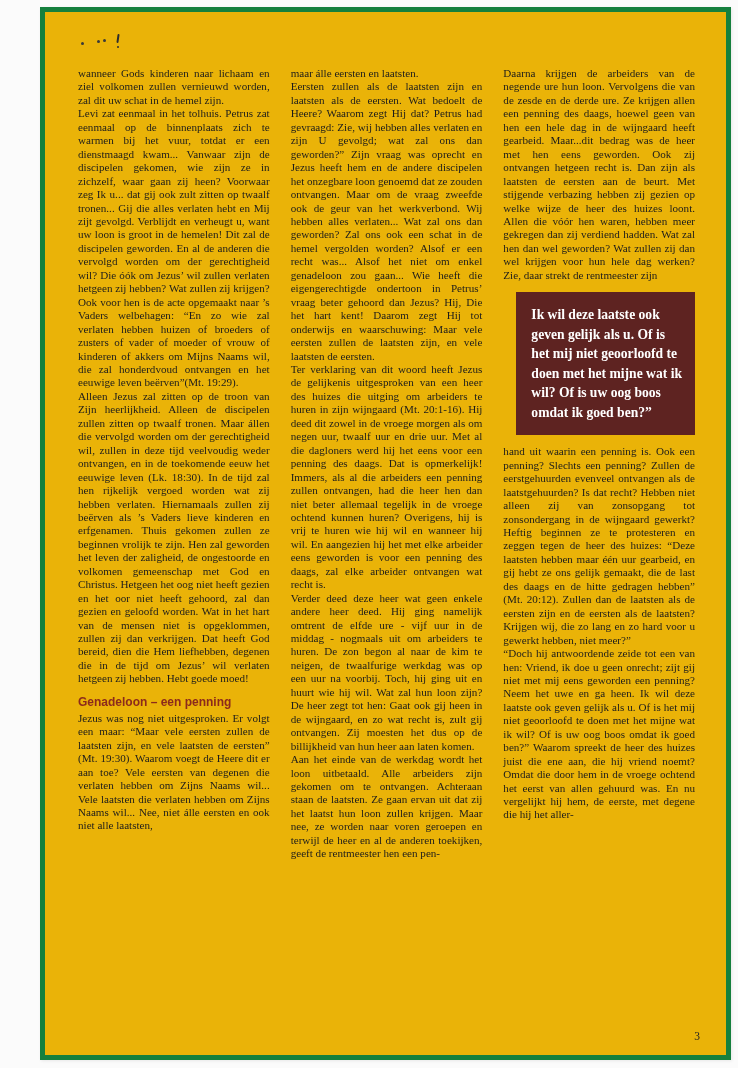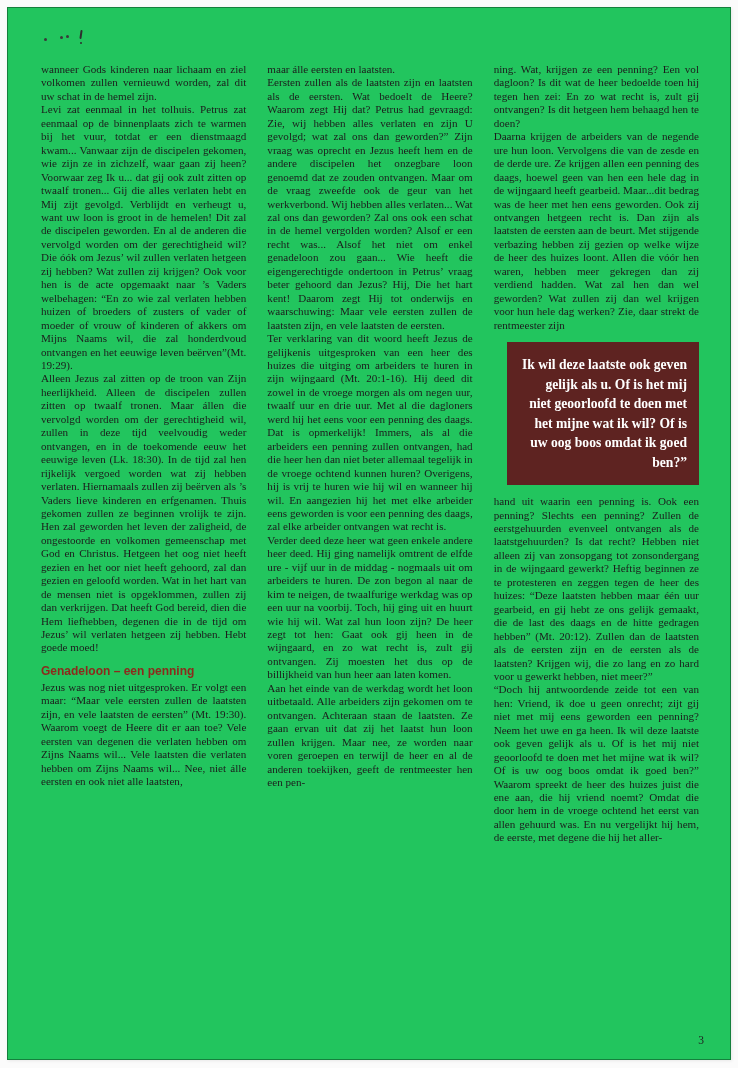--- a/index.html
+++ b/index.html
@@ -9,24 +9,25 @@
     width: 738px;
     height: 1068px;
     background: #fbfbfb;
     overflow: hidden;
     font-family: "Liberation Serif", "DejaVu Serif", serif;
     color: #1c1c1c;
   }
   .page {
     position: absolute;
     inset: 7px 7px 8px 7px;
-    background: #22c55e;
-    border: 1px solid #15803d;
+    background: #eab308;
+    border: 5px solid #15803d;
     box-shadow: 1px 1px 3px rgba(0,0,0,0.08);
     overflow: hidden;
+    margin-left: 33px;
   }
   .marks {
     position: absolute;
     left: 34px;
     top: 22px;
     width: 50px;
     height: 16px;
   }
   .marks .dot {
     position: absolute;
@@ -83,21 +84,21 @@
     line-height: 14px;
   }
   .pullquote {
     background: var(--quote-bg, #5e2321);
     color: #ffffff;
     font-weight: bold;
     font-size: 13.6px;
     line-height: 19.5px;
     padding: 13px 12px 13px 15px;
     margin: 10px 0 10px 13px;
-    text-align: right;
+    text-align: left;
   }
   .page-number {
     position: absolute;
     right: 26px;
     bottom: 13px;
     font-size: 11.5px;
     color: #222222;
   }
 </style>
 </head>
@@ -126,21 +127,20 @@
 
       <div class="col">
         <p>maar álle eersten en laatsten.</p>
         <p>Eersten zullen als de laatsten zijn en laatsten als de eersten. Wat bedoelt de Heere? Waarom zegt Hij dat? Petrus had gevraagd: Zie, wij hebben alles verlaten en zijn U gevolgd; wat zal ons dan geworden?” Zijn vraag was oprecht en Jezus heeft hem en de andere discipelen het onzegbare loon genoemd dat ze zouden ontvangen. Maar om de vraag zweefde ook de geur van het werkverbond. Wij hebben alles verlaten... Wat zal ons dan geworden? Zal ons ook een schat in de hemel vergolden worden? Alsof er een recht was... Alsof het niet om enkel genadeloon zou gaan... Wie heeft die eigengerechtigde ondertoon in Petrus’ vraag beter gehoord dan Jezus? Hij, Die het hart kent! Daarom zegt Hij tot onderwijs en waarschuwing: Maar vele eersten zullen de laatsten zijn, en vele laatsten de eersten.</p>
         <p>Ter verklaring van dit woord heeft Jezus de gelijkenis uitgesproken van een heer des huizes die uitging om arbeiders te huren in zijn wijngaard (Mt. 20:1-16). Hij deed dit zowel in de vroege morgen als om negen uur, twaalf uur en drie uur. Met al die dagloners werd hij het eens voor een penning des daags. Dat is opmerkelijk! Immers, als al die arbeiders een penning zullen ontvangen, had die heer hen dan niet beter allemaal tegelijk in de vroege ochtend kunnen huren? Overigens, hij is vrij te huren wie hij wil en wanneer hij wil. En aangezien hij het met elke arbeider eens geworden is voor een penning des daags, zal elke arbeider ontvangen wat recht is.</p>
         <p>Verder deed deze heer wat geen enkele andere heer deed. Hij ging namelijk omtrent de elfde ure - vijf uur in de middag - nogmaals uit om arbeiders te huren. De zon begon al naar de kim te neigen, de twaalfurige werkdag was op een uur na voorbij. Toch, hij ging uit en huurt wie hij wil. Wat zal hun loon zijn? De heer zegt tot hen: Gaat ook gij heen in de wijngaard, en zo wat recht is, zult gij ontvangen. Zij moesten het dus op de billijkheid van hun heer aan laten komen.</p>
         <p>Aan het einde van de werkdag wordt het loon uitbetaald. Alle arbeiders zijn gekomen om te ontvangen. Achteraan staan de laatsten. Ze gaan ervan uit dat zij het laatst hun loon zullen krijgen. Maar nee, ze worden naar voren geroepen en terwijl de heer en al de anderen toekijken, geeft de rentmeester hen een pen-</p>
       </div>
 
       <div class="col">
-        <p>ning. Wat, krijgen ze een penning? Een vol dagloon? Is dit wat de heer bedoelde toen hij tegen hen zei: En zo wat recht is, zult gij ontvangen? Is dit hetgeen hem behaagd hen te doen?</p>
         <p>Daarna krijgen de arbeiders van de negende ure hun loon. Vervolgens die van de zesde en de derde ure. Ze krijgen allen een penning des daags, hoewel geen van hen een hele dag in de wijngaard heeft gearbeid. Maar...dit bedrag was de heer met hen eens geworden. Ook zij ontvangen hetgeen recht is. Dan zijn als laatsten de eersten aan de beurt. Met stijgende verbazing hebben zij gezien op welke wijze de heer des huizes loont. Allen die vóór hen waren, hebben meer gekregen dan zij verdiend hadden. Wat zal hen dan wel geworden? Wat zullen zij dan wel krijgen voor hun hele dag werken? Zie, daar strekt de rentmeester zijn</p>
         <div class="pullquote">Ik wil deze laatste ook geven gelijk als u. Of is het mij niet geoorloofd te doen met het mijne wat ik wil? Of is uw oog boos omdat ik goed ben?”</div>
         <p>hand uit waarin een penning is. Ook een penning? Slechts een penning? Zullen de eerstgehuurden evenveel ontvangen als de laatstgehuurden? Is dat recht? Hebben niet alleen zij van zonsopgang tot zonsondergang in de wijngaard gewerkt? Heftig beginnen ze te protesteren en zeggen tegen de heer des huizes: “Deze laatsten hebben maar één uur gearbeid, en gij hebt ze ons gelijk gemaakt, die de last des daags en de hitte gedragen hebben” (Mt. 20:12). Zullen dan de laatsten als de eersten zijn en de eersten als de laatsten? Krijgen wij, die zo lang en zo hard voor u gewerkt hebben, niet meer?”</p>
         <p>“Doch hij antwoordende zeide tot een van hen: Vriend, ik doe u geen onrecht; zijt gij niet met mij eens geworden een penning? Neem het uwe en ga heen. Ik wil deze laatste ook geven gelijk als u. Of is het mij niet geoorloofd te doen met het mijne wat ik wil? Of is uw oog boos omdat ik goed ben?” Waarom spreekt de heer des huizes juist die ene aan, die hij vriend noemt? Omdat die door hem in de vroege ochtend het eerst van allen gehuurd was. En nu vergelijkt hij hem, de eerste, met degene die hij het aller-</p>
       </div>
 
     </div>
 
     <div class="page-number">3</div>
 

